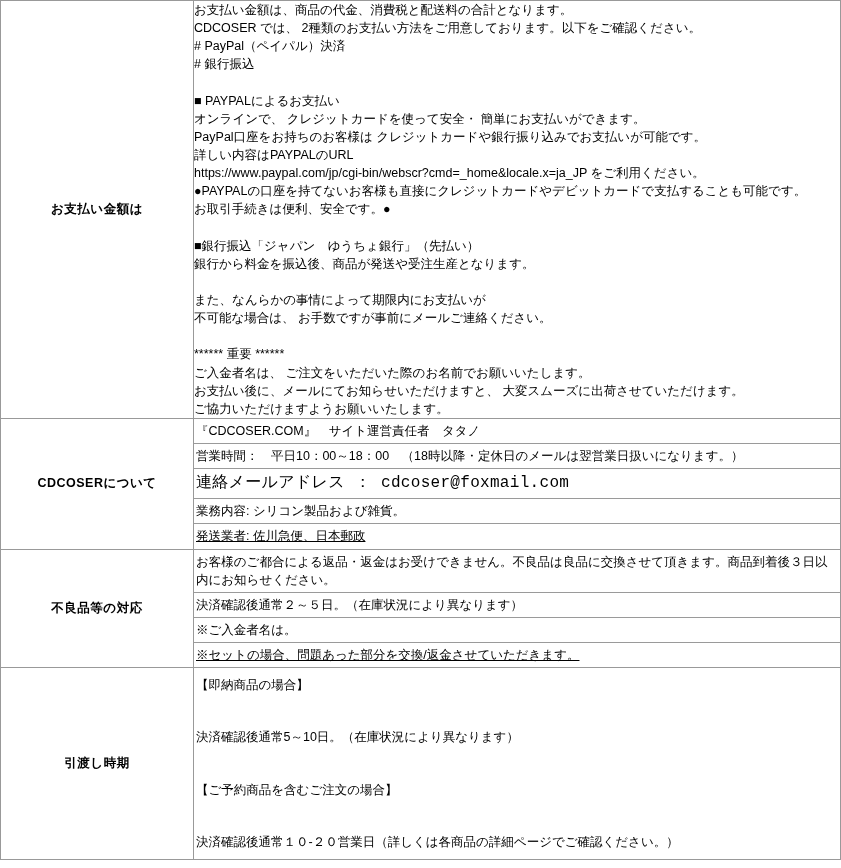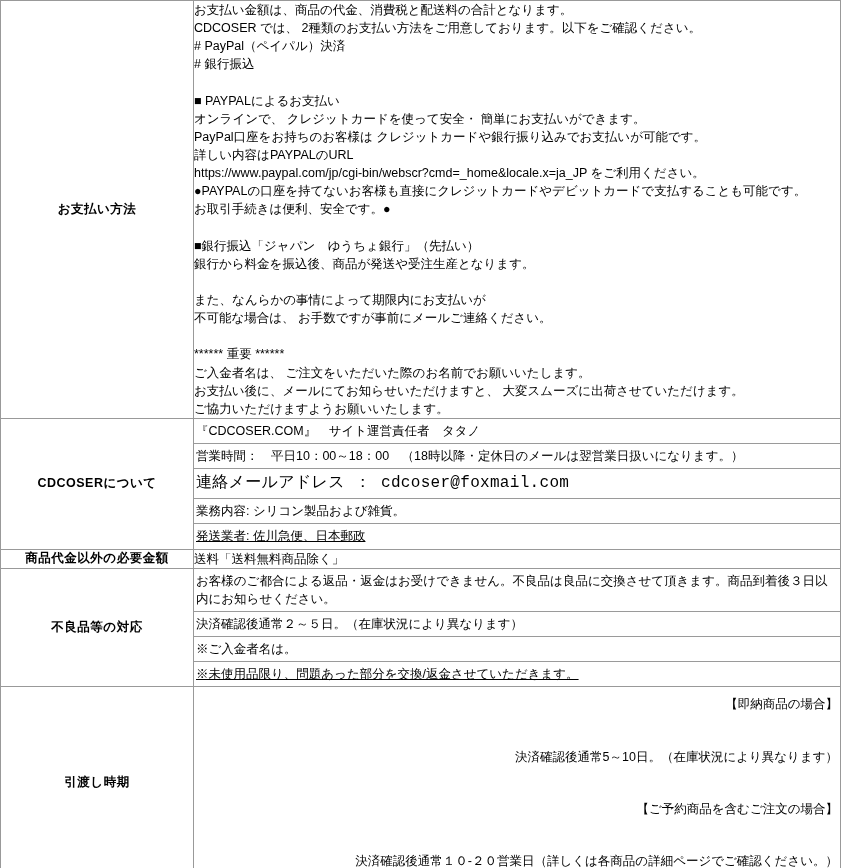--- a/index.html
+++ b/index.html
@@ -64,32 +64,31 @@
     white-space: pre-wrap;
     word-break: break-all;
   }
   .tall-row td.value {
     padding-top: 4px;
     padding-bottom: 4px;
   }
   .delivery .sub {
     padding: 4px 2px;
     white-space: pre-wrap;
-    text-align: right;
   }
 </style>
 </head>
 <body>
 
 <div class="page">
   <table class="info">
     <tbody>
 
       <tr>
-        <td class="label">お支払い方法</td>
+        <td class="label">お支払い金額は</td>
         <td class="value">
           <div class="pay-block">
             <div>お支払い金額は、商品の代金、消費税と配送料の合計となります。</div>
             <div>CDCOSER では、 2種類のお支払い方法をご用意しております。以下をご確認ください。</div>
             <div># PayPal（ペイパル）決済</div>
             <div># 銀行振込</div>
             <div class="blank-line">&nbsp;</div>
             <div>■ PAYPALによるお支払い</div>
             <div>オンラインで、 クレジットカードを使って安全・ 簡単にお支払いができます。</div>
             <div>PayPal口座をお持ちのお客様は クレジットカードや銀行振り込みでお支払いが可能です。</div>
@@ -116,35 +115,29 @@
         <td class="label">CDCOSERについて</td>
         <td class="value">
           <div class="sub-row">『CDCOSER.COM』　サイト運営責任者　タタノ</div>
           <div class="sub-row">営業時間：　平日10：00～18：00　（18時以降・定休日のメールは翌営業日扱いになります。）</div>
           <div class="sub-row mono-mail">連絡メールアドレス ： cdcoser@foxmail.com</div>
           <div class="sub-row">業務内容: シリコン製品および雑貨。</div>
           <div class="sub-row">発送業者: 佐川急便、日本郵政</div>
         </td>
       </tr>
 
-      <tr>
-        <td class="label">商品代金以外の必要金額</td>
-        <td class="value">
-          <div>送料「送料無料商品除く」</div>
-        </td>
-      </tr>
 
 
       <tr>
         <td class="label">不良品等の対応</td>
         <td class="value">
           <div class="sub-row">お客様のご都合による返品・返金はお受けできません。不良品は良品に交換させて頂きます。商品到着後３日以内にお知らせください。</div>
           <div class="sub-row">決済確認後通常２～５日。（在庫状況により異なります）</div>
           <div class="sub-row">※ご入金者名は。</div>
-          <div class="sub-row">※未使用品限り、問題あった部分を交換/返金させていただきます。</div>
+          <div class="sub-row">※セットの場合、問題あった部分を交換/返金させていただきます。</div>
         </td>
       </tr>
 
       <tr class="tall-row">
         <td class="label">引渡し時期</td>
         <td class="value delivery">
           <div class="sub">【即納商品の場合】</div>
           <div class="sub blank-line">&nbsp;</div>
           <div class="sub">決済確認後通常5～10日。（在庫状況により異なります）</div>
           <div class="sub blank-line">&nbsp;</div>

